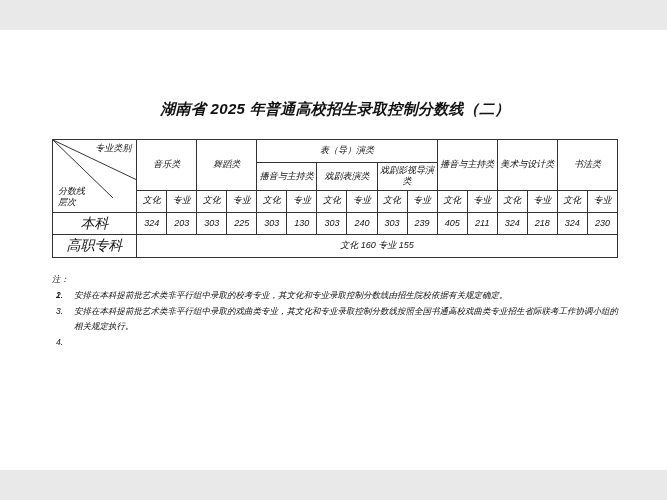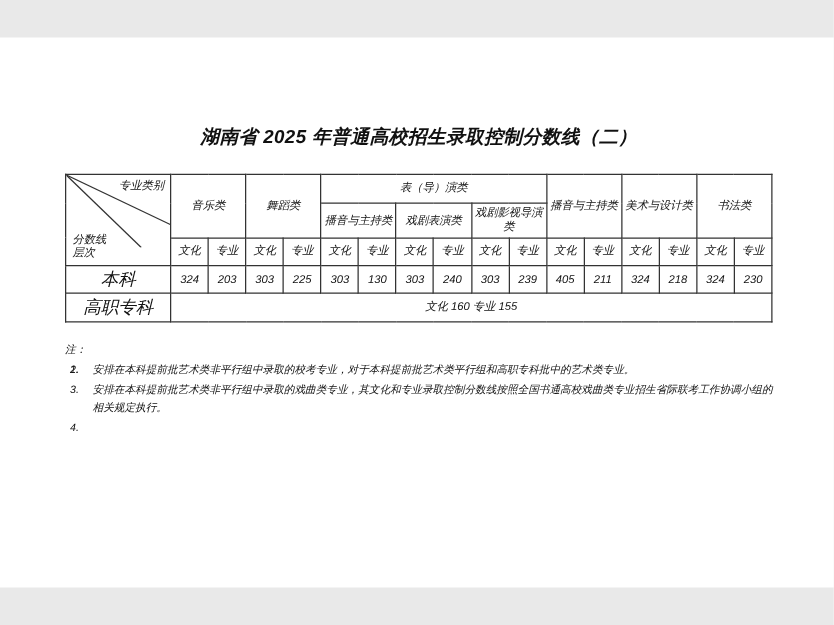--- a/index.html
+++ b/index.html
@@ -204,21 +204,21 @@
     </table>
 
     <div class="notes">
       <div class="nhead">注：</div>
       <ol>
         <li>
           <span class="num">1.</span>
         </li>
         <li>
           <span class="num">2.</span>
-          <span>安排在本科提前批艺术类非平行组中录取的校考专业，对于本科提前批艺术类平行组和高职专科批中的艺术类专业。</span>
+          <span>安排在本科提前批艺术类非平行组中录取的校考专业，其文化和专业录取控制分数线由招生院校依据有关规定确定。</span>
         </li>
         <li>
           <span class="num">3.</span>
           <span>安排在本科提前批艺术类非平行组中录取的戏曲类专业，其文化和专业录取控制分数线按照全国书通高校戏曲类专业招生省际联考工作协调小组的相关规定执行。</span>
         </li>
         <li>
           <span class="num">4.</span>
         </li>
       </ol>
     </div>

